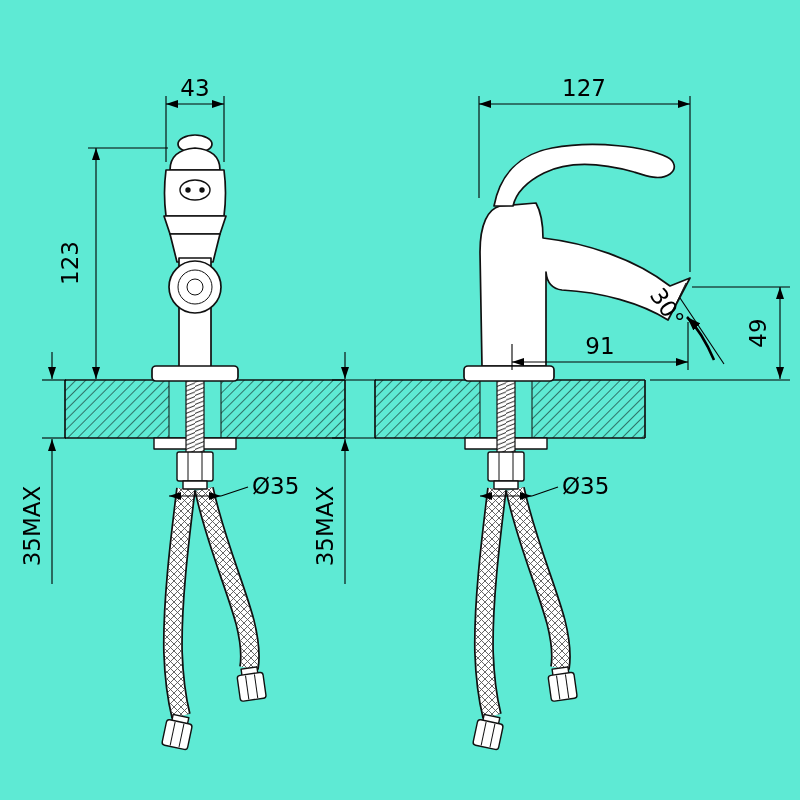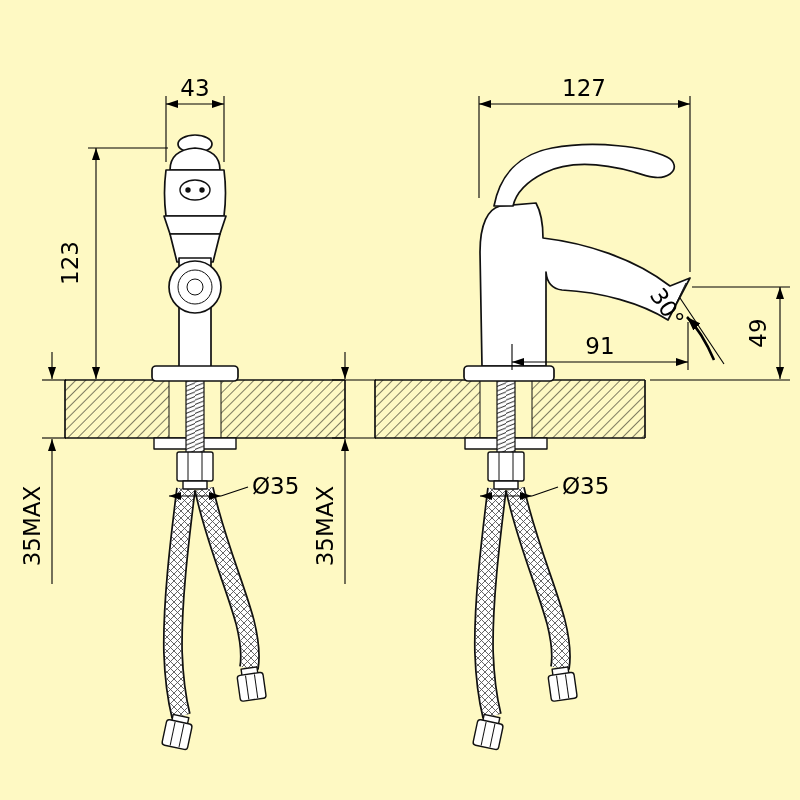--- a/index.html
+++ b/index.html
@@ -1,16 +1,16 @@
 <!DOCTYPE html>
 <html><head>
 <meta charset="utf-8">
 <style>
   html,body{margin:0;padding:0;background:#fff;}
-  .stage{width:800px;height:800px;position:relative;background:#fef9c3;overflow:hidden;text-decoration:underline;}
+  .stage{width:800px;height:800px;position:relative;background:#5eead4;overflow:hidden;text-decoration:underline;}
   svg{display:block;}
   .ol{fill:#ffffff;stroke:#111111;stroke-width:1.7;stroke-linejoin:round;}
   .ol2{fill:#ffffff;stroke:#111111;stroke-width:1.4;stroke-linejoin:round;}
   .olline{fill:none;stroke:#111111;stroke-width:1.7;}
   .th{fill:none;stroke:#111111;stroke-width:1;}
   .dim{fill:none;stroke:#000000;stroke-width:1.1;}
   .dimbold{fill:none;stroke:#000000;stroke-width:2.6;}
   .dimtxt{font-family:"DejaVu Sans",sans-serif;font-size:23px;fill:#000000;}
   .hose-under{fill:none;stroke:#111111;stroke-width:20;}
   .hose-white{fill:none;stroke:#ffffff;stroke-width:16.5;}

